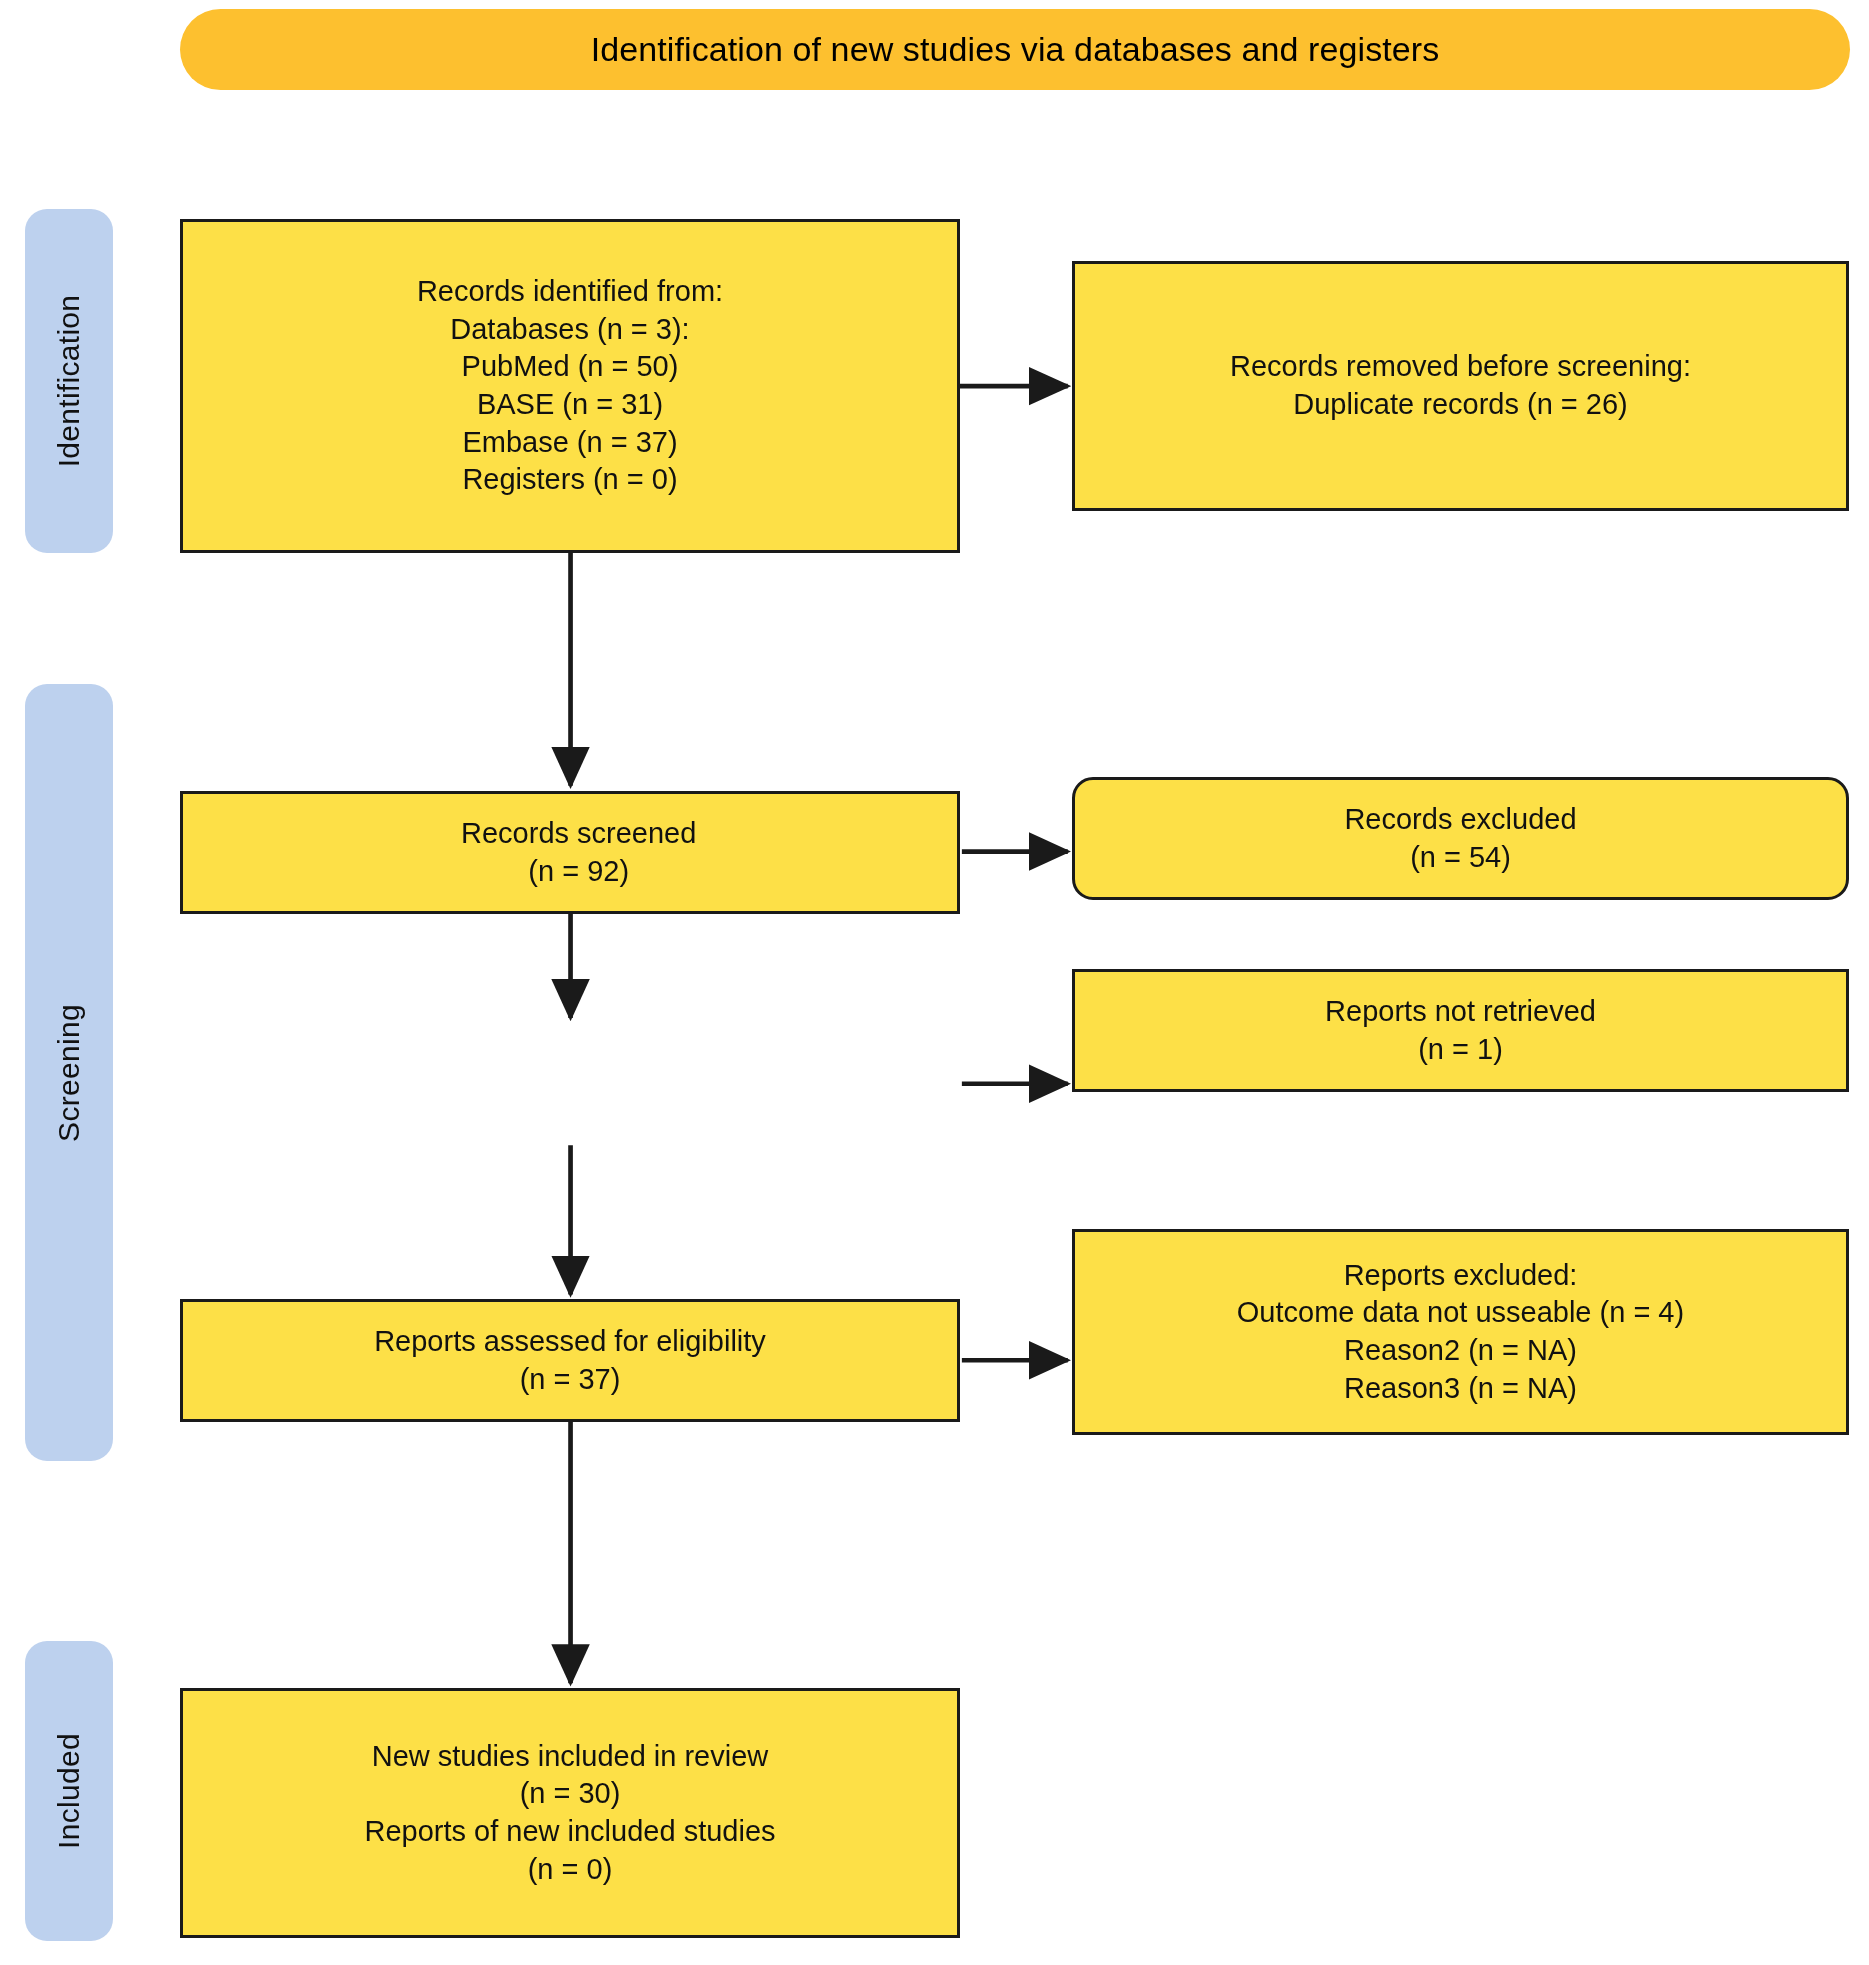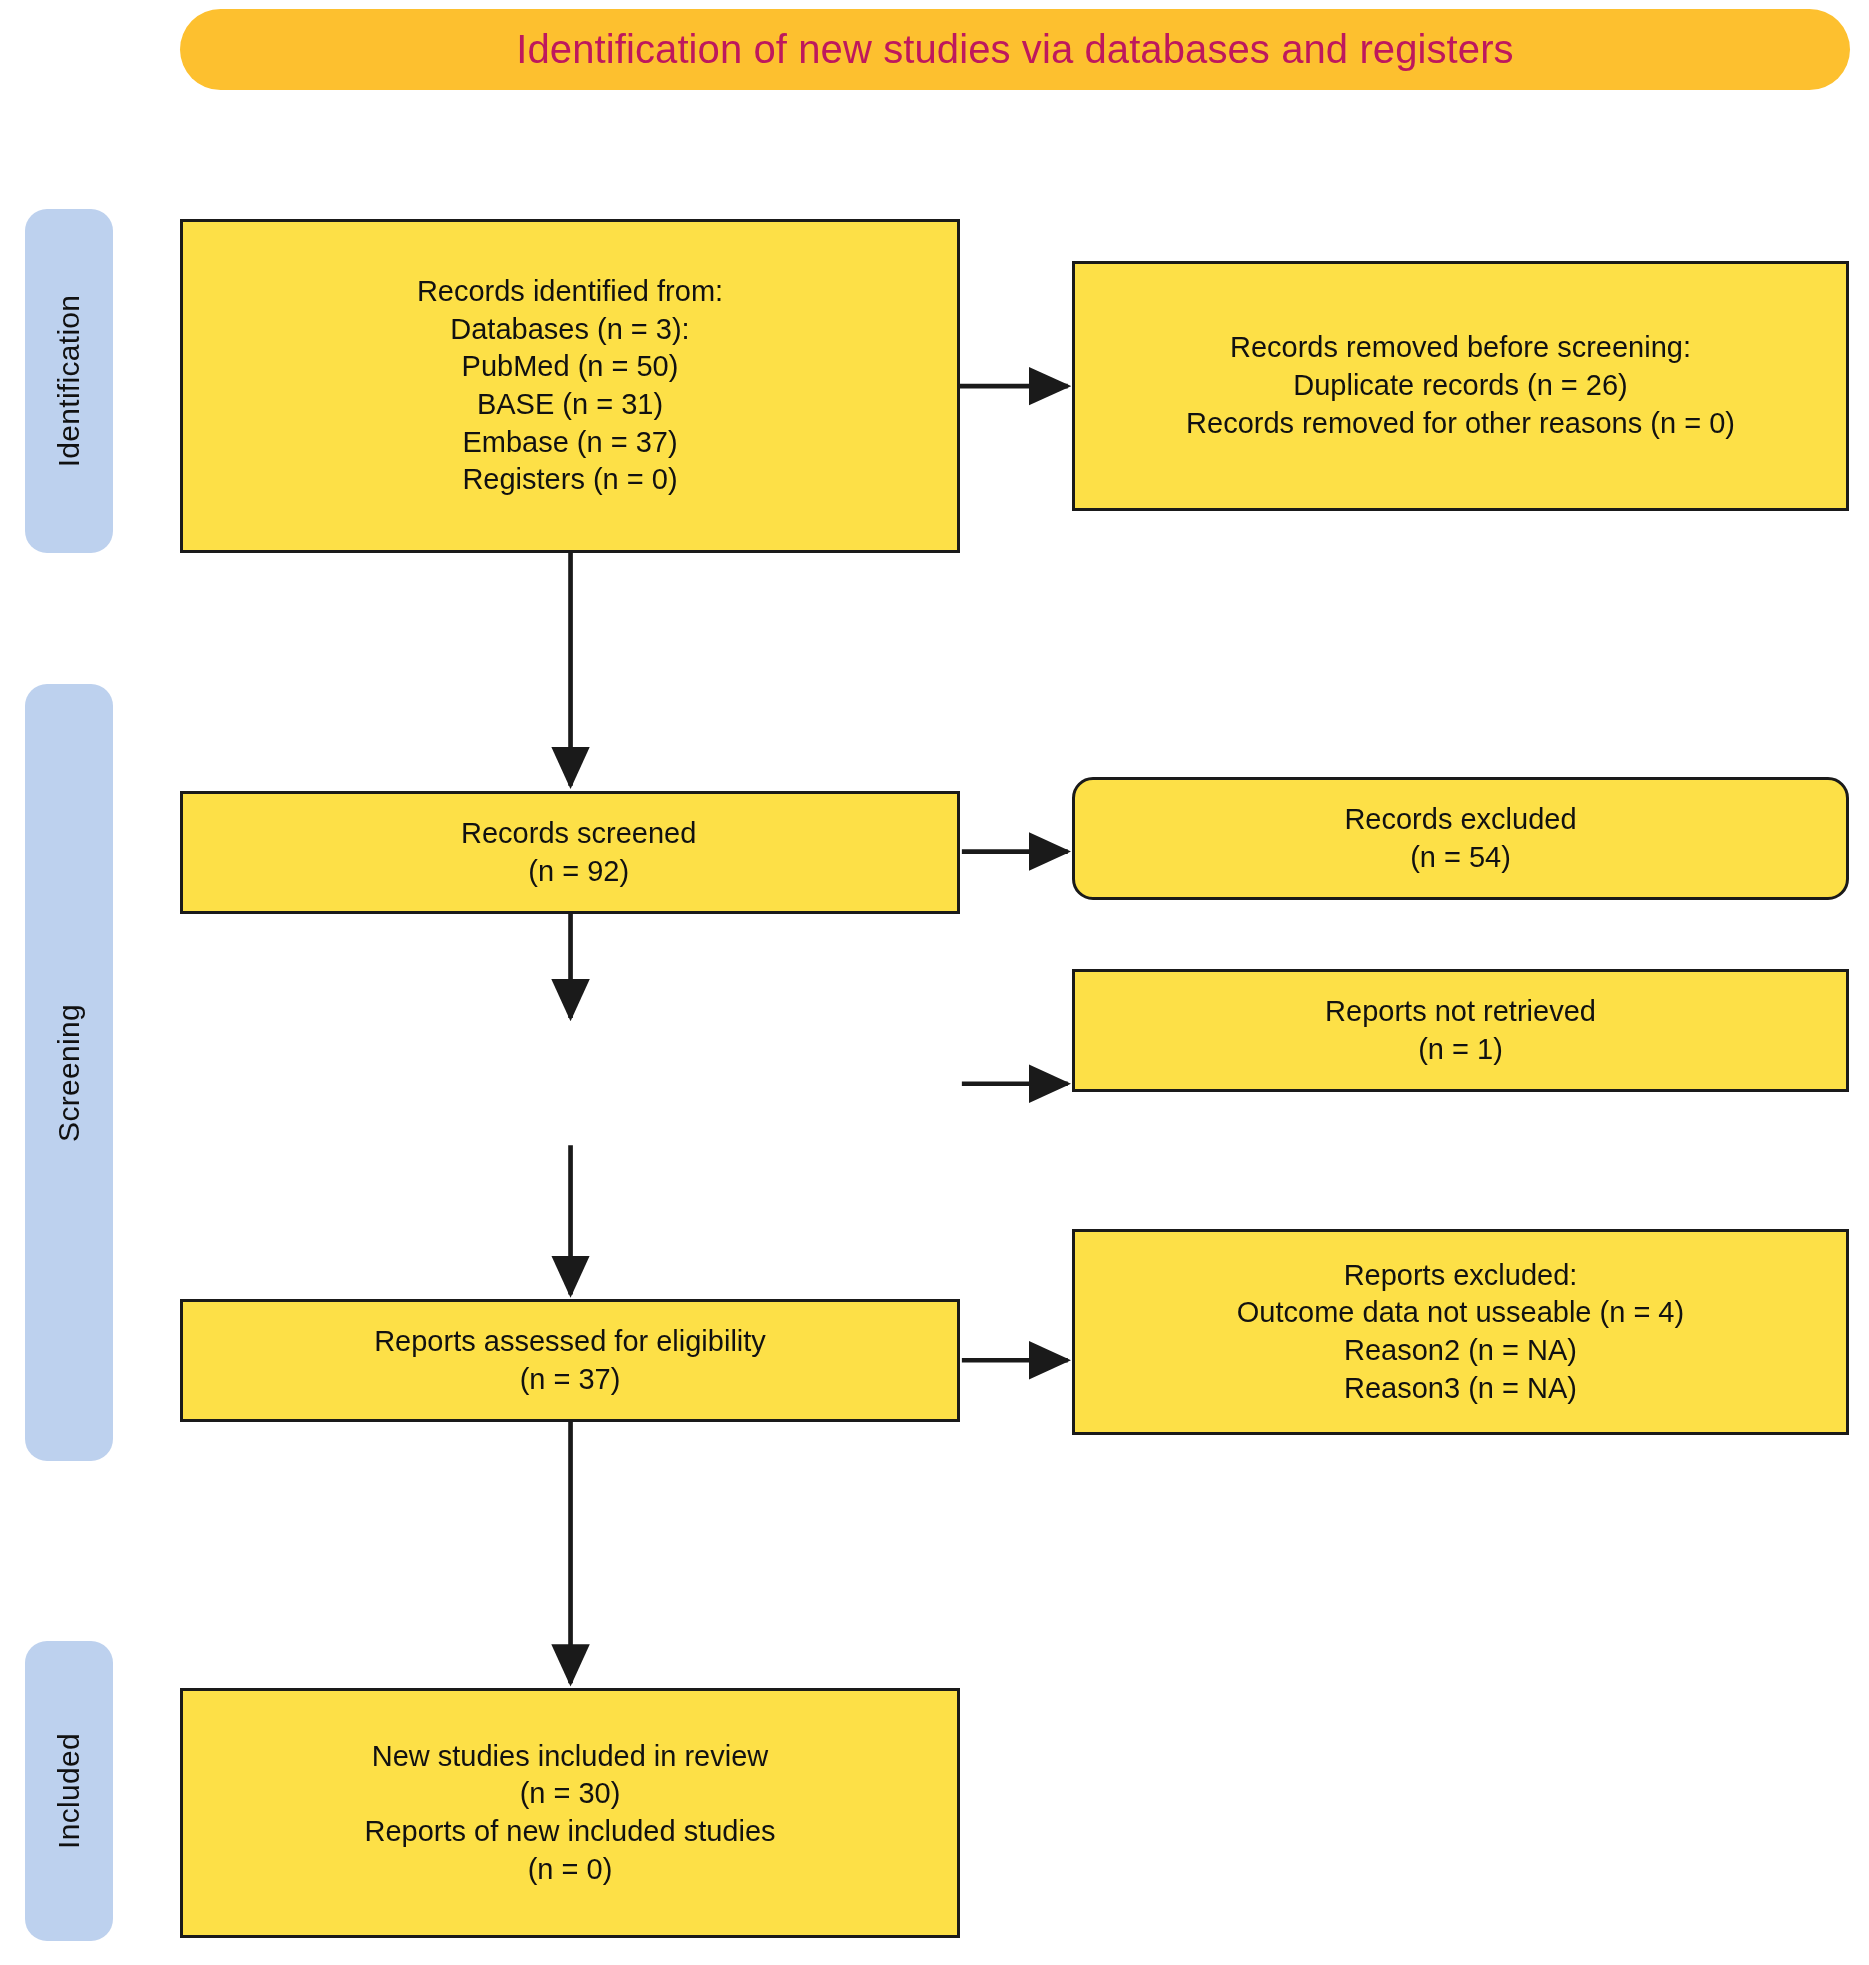--- a/index.html
+++ b/index.html
@@ -28,23 +28,23 @@
     width: 1670px;
     height: 81px;
     background: #FDC02F;
     border-radius: 41px;
     display: flex;
     align-items: center;
     justify-content: center;
     box-sizing: border-box;
   }
   .header-banner .header-text {
-    font-size: 40px;
+    font-size: 34px;
     letter-spacing: 0.1px;
-    color: #be185d;
+    color: #000000;
     text-align: center;
     white-space: nowrap;
   }
 
   
   .stage-pill {
     position: absolute;
     background: #BDD1EE;
     border-radius: 22px;
     display: flex;
@@ -172,21 +172,20 @@
   <div class="flow-box" id="box-new-studies">
     <div class="line">New studies included in review</div>
     <div class="line">(n = 30)</div>
     <div class="line">Reports of new included studies</div>
     <div class="line">(n = 0)</div>
   </div>
 
   <div class="flow-box wrap" id="box-records-removed">
     <div class="line">Records removed before screening:</div>
     <div class="line">Duplicate records (n = 26)</div>
-    <div class="line">Records removed for other reasons (n = 0)</div>
   </div>
 
   <div class="flow-box" id="box-records-excluded">
     <div class="line">Records excluded</div>
     <div class="line">(n = 54)</div>
   </div>
 
   <div class="flow-box" id="box-reports-notretrieved">
     <div class="line">Reports not retrieved</div>
     <div class="line">(n = 1)</div>

